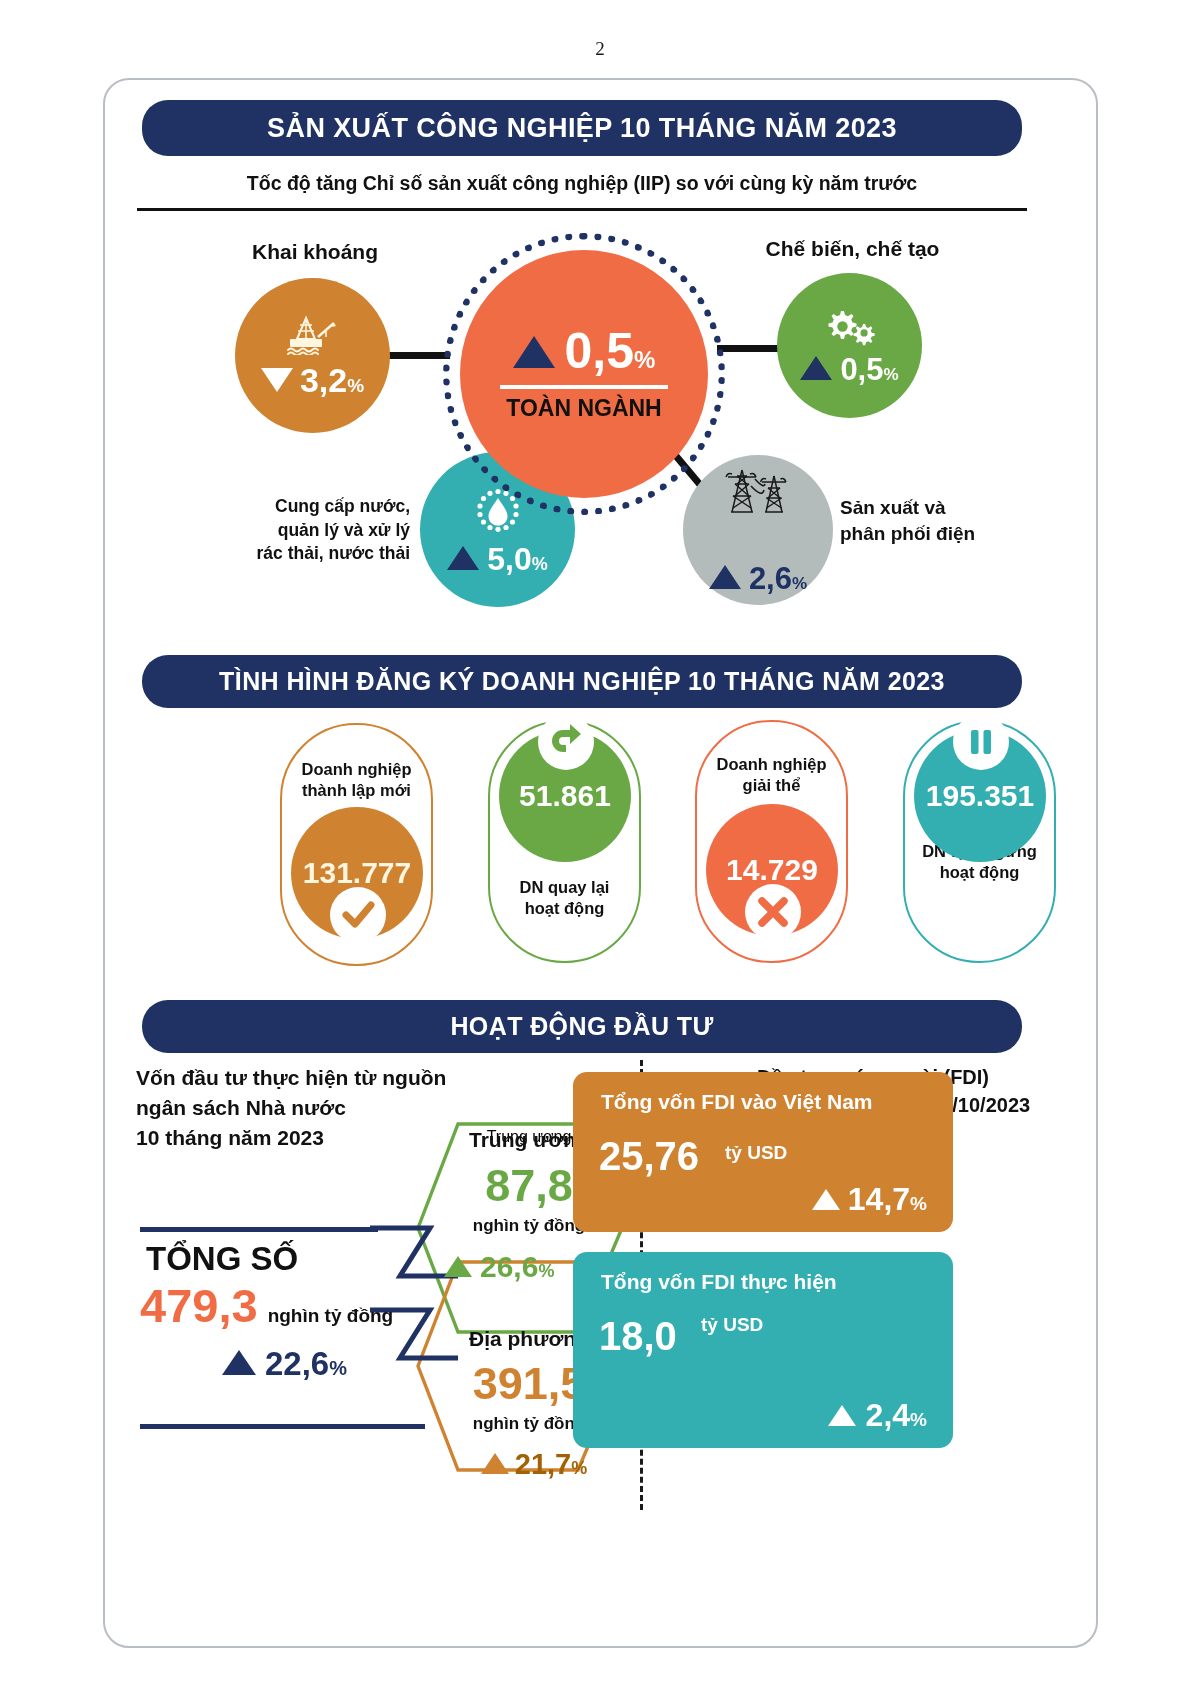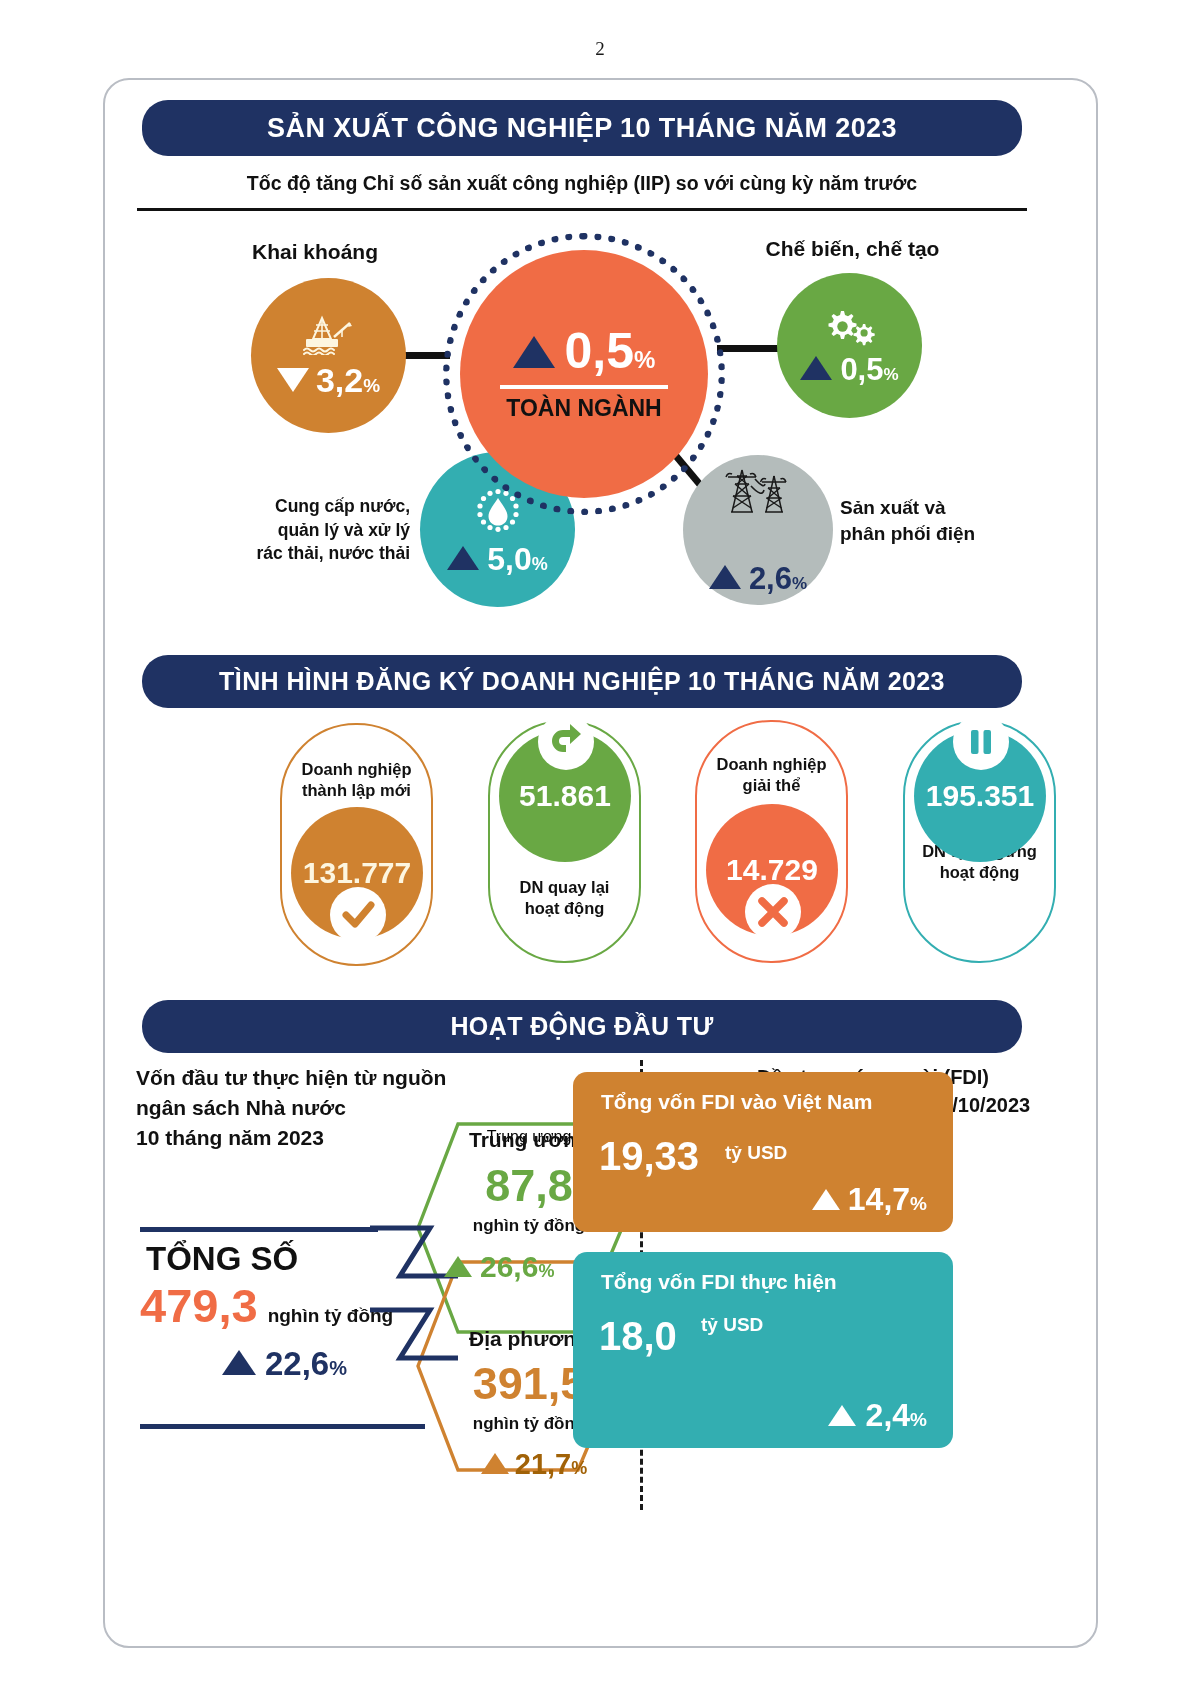--- a/index.html
+++ b/index.html
@@ -58,21 +58,21 @@
     display: flex; align-items: baseline; color: #fff;
     font-weight: bold; line-height: 1;
   }
   .tri {
     width: 0; height: 0; display: inline-block;
   }
   .tri.up { border-left: 16px solid transparent; border-right: 16px solid transparent; border-bottom: 24px solid #1f3263; }
   .tri.down { border-left: 16px solid transparent; border-right: 16px solid transparent; border-top: 24px solid #ffffff; }
 
   
-  #c-mining { left: 146px; top: 198px; width: 155px; height: 155px; background: #cf8230; }
+  #c-mining { left: 130px; top: 198px; width: 155px; height: 155px; background: #cf8230; }
   #lbl-mining { position: absolute; left: 110px; top: 160px; width: 200px; text-align:center;
                 font-size: 21px; font-weight: bold; color:#111; }
   
   #c-manu { left: 672px; top: 193px; width: 145px; height: 145px; background: #69a844; }
   #lbl-manu { position: absolute; left: 640px; top: 157px; width: 215px; text-align:center;
               font-size: 21px; font-weight: bold; color:#111; }
   
   #c-center { left: 355px; top: 170px; width: 248px; height: 248px; background: #f06c45; z-index:3;}
   #dots-ring { position:absolute; left:338px; top:153px; width:282px; height:282px;
                border-radius:50%; border: 7px dotted #1f3263; z-index:2; }
@@ -379,21 +379,21 @@
   <span style="font-size:19px;font-weight:bold;color:#111;margin-left:10px;">nghìn tỷ đồng</span>
 </div>
 <div style="position:absolute;left:222px;top:1345px;display:flex;align-items:baseline;color:#1f3263;font-weight:bold;">
   <span style="width:0;height:0;border-left:17px solid transparent;border-right:17px solid transparent;border-bottom:25px solid #1f3263;margin-right:9px;"></span>
   <span style="font-size:33px;">22,6</span>
   <span style="font-size:20px;">%</span>
 </div>
 
 <div class="fdi-box" id="fdi1">
   <div class="fdi-title">Tổng vốn FDI vào Việt Nam</div>
-  <div class="fdi-num">19,33</div>
+  <div class="fdi-num">25,76</div>
   <div class="fdi-unit" style="left:152px;top:70px;">tỷ USD</div>
   <div class="fdi-chg">
     <span class="tri-w-up" style="margin-right:8px;"></span>
     <span style="font-size:32px;">14,7</span>
     <span style="font-size:19px;">%</span>
   </div>
 </div>
 
 <div class="fdi-box" id="fdi2">
   <div class="fdi-title">Tổng vốn FDI thực hiện</div>

